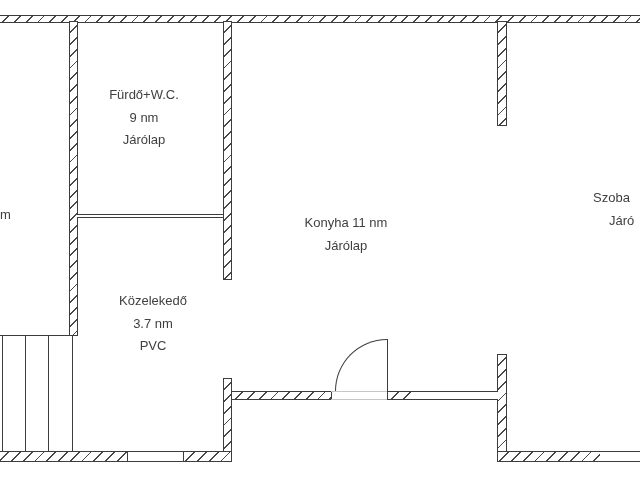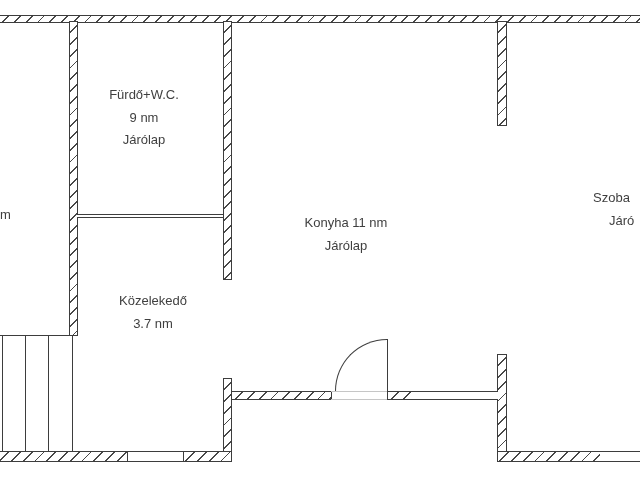--- a/index.html
+++ b/index.html
@@ -95,15 +95,16 @@
   </div>
 
   <div class="label label-left" style="left:593px;top:187px;width:120px;">
     <span>Szoba</span>
     <span class="indent">Járó</span>
   </div>
 
   <div class="label" style="left:77px;top:290px;width:152px;">
     <span>Közelekedő</span>
     <span>3.7 nm</span>
+    <span>PVC</span>
   </div>
 
 </div>
 
 </body></html>

